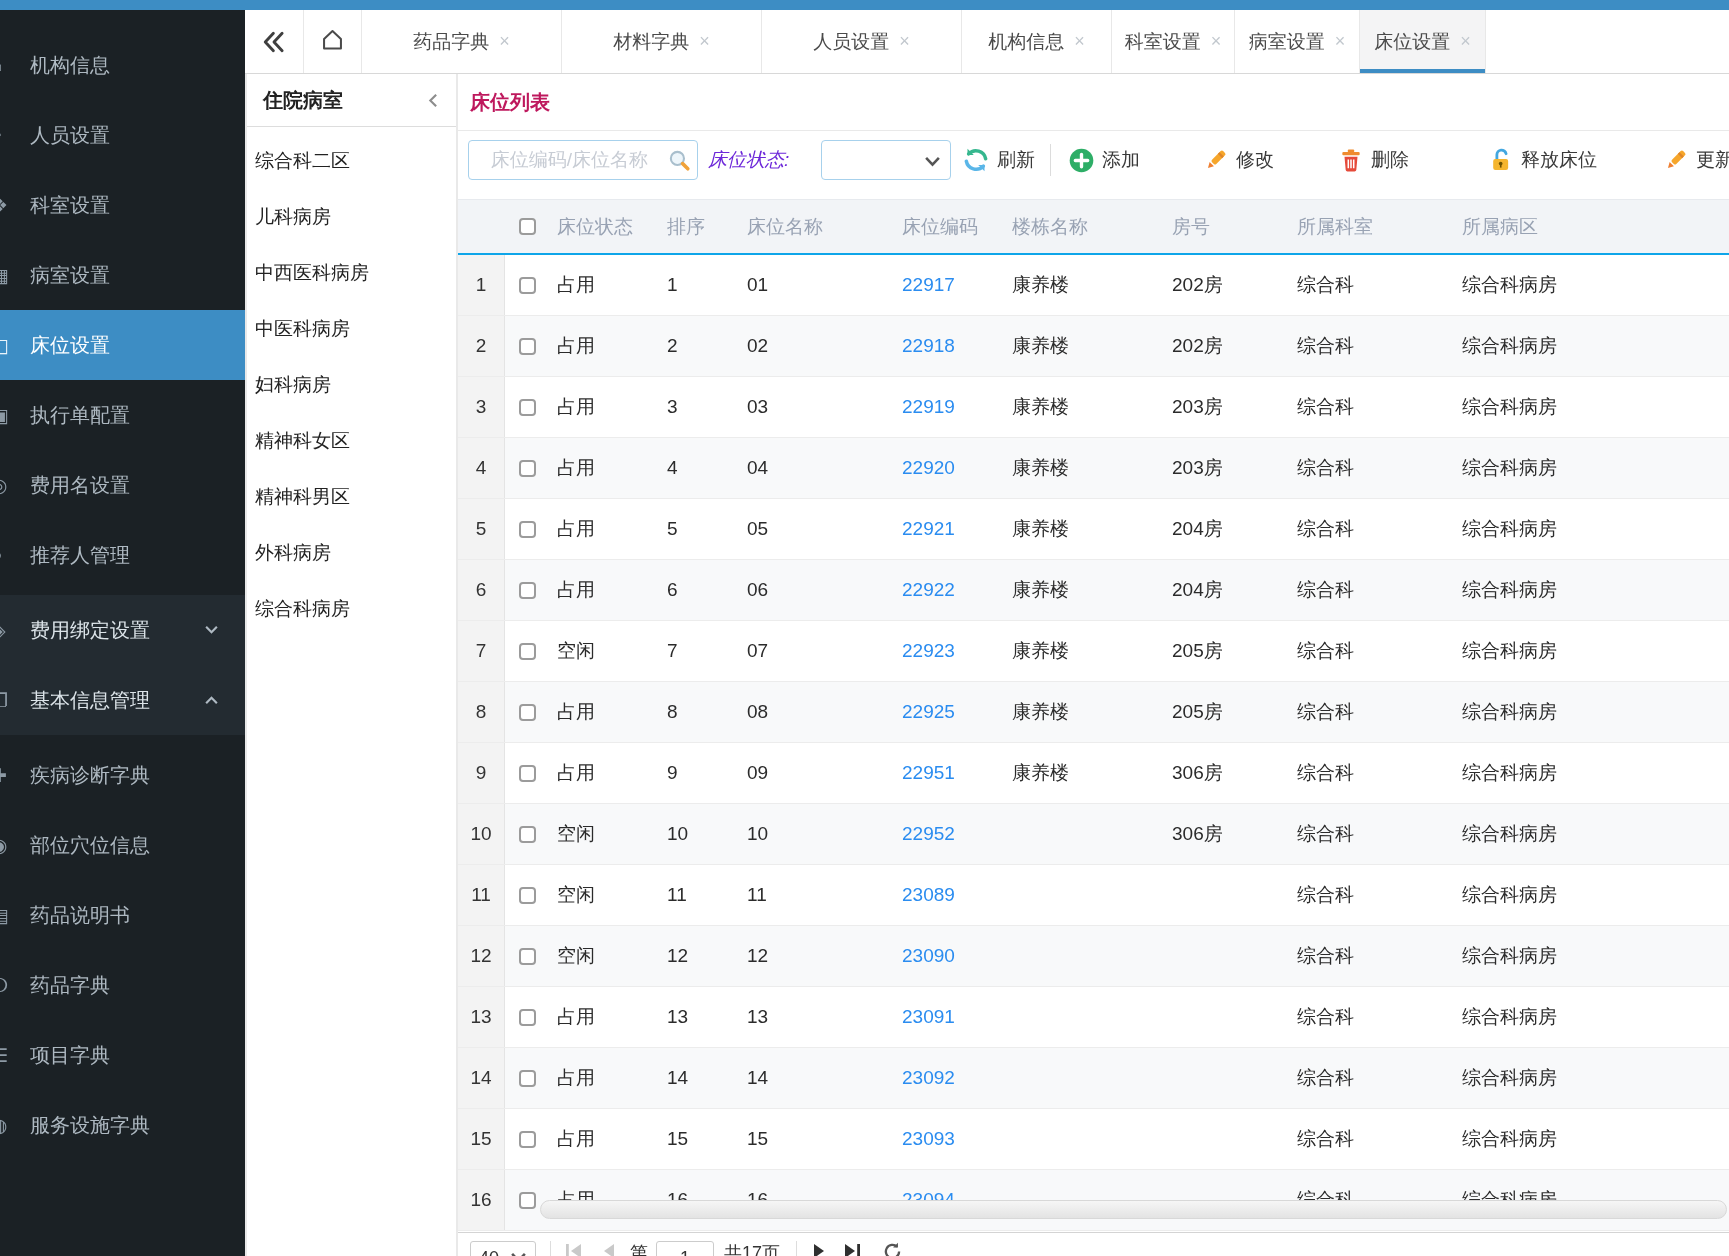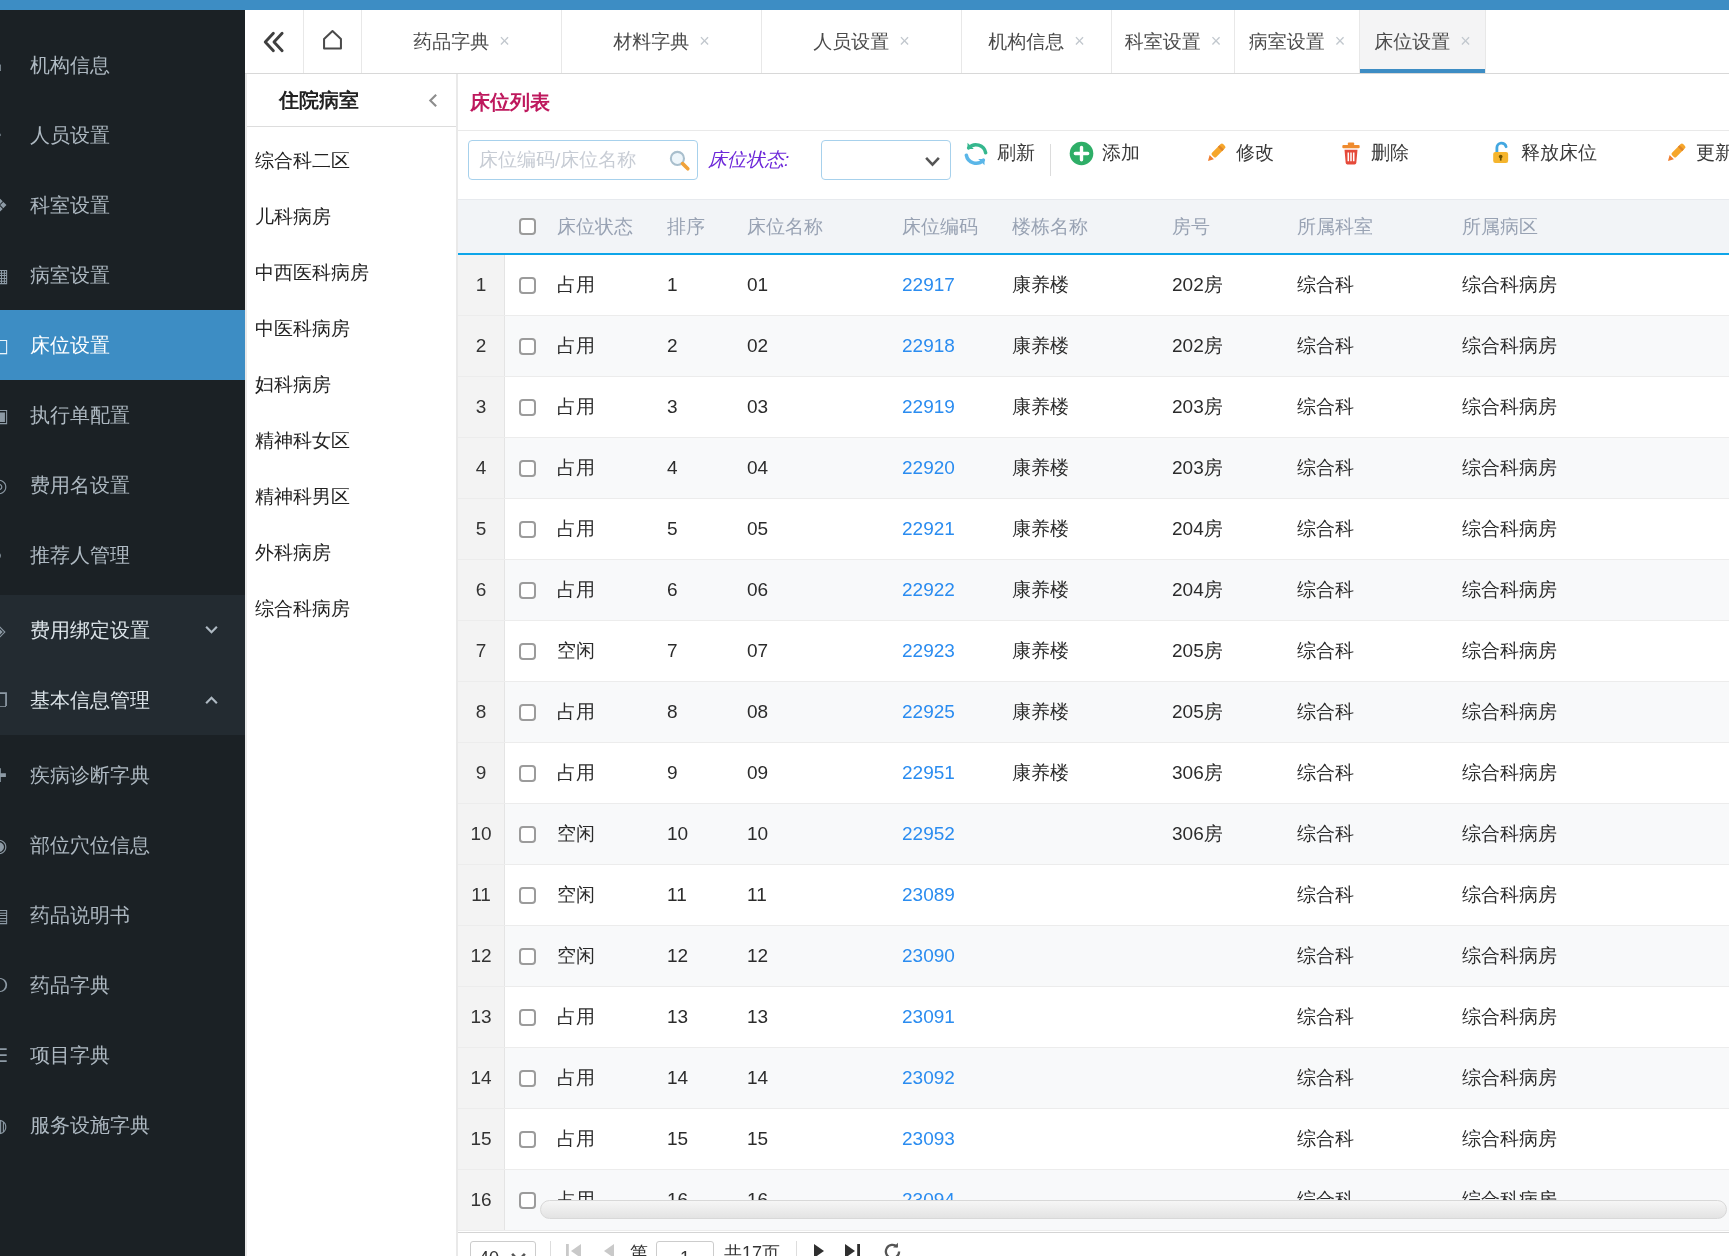--- a/index.html
+++ b/index.html
@@ -28,40 +28,40 @@
   .tab:nth-of-type(3),.tab:nth-of-type(4),.tab:nth-of-type(5){width:200px;}
   .tab:nth-of-type(6){width:150px;}
   .tab:nth-of-type(7){width:123px;}
   .tab:nth-of-type(8){width:125px;}
   .tab:nth-of-type(9){width:127px;border-right:1px solid #e8e8e8;}
   .tab.active{background:#f4f4f5;box-shadow:inset 0 -4px 0 #3d8dc4;}
   .tab .x{color:#c2c8ce;font-size:18px;}
   
   .ward{position:absolute;left:247px;top:74px;width:209px;height:1182px;background:#ffffff;}
   .ward-header{height:52px;border-bottom:1px solid #dddddd;display:flex;align-items:center;
-               padding:0 14px 0 32px;font-size:20px;font-weight:bold;color:#222222;}
+               padding:0 14px 0 16px;font-size:20px;font-weight:bold;color:#222222;}
   .ward-collapse{margin-left:auto;display:flex;cursor:pointer;}
   .ward-item{height:56px;display:flex;align-items:center;padding-left:8px;font-size:19px;color:#222222;cursor:pointer;white-space:nowrap;}
   .ward-list{padding-top:6px;}
   
   .main{position:absolute;left:458px;top:74px;width:1271px;height:1182px;background:#ffffff;overflow:hidden;}
   .main-title{position:absolute;left:12px;top:0;height:56px;line-height:56px;font-size:20px;font-weight:bold;color:#be185d;}
   .title-rule{position:absolute;left:0;top:56px;width:1271px;height:1px;background:#e9e9e9;}
   
   .search-wrap{position:absolute;left:10px;top:66px;width:230px;height:40px;}
   .search-input{width:100%;height:100%;box-sizing:border-box;border:1px solid #a7d1ec;border-radius:4px;
-                padding:0 36px 0 10px;font-size:19px;color:#333;outline:none;font-family:inherit;}
+                padding:0 49px 0 10px;font-size:19px;color:#333;outline:none;font-family:inherit;text-align:right;}
   .search-input::placeholder{color:#c7ccd4;}
   .search-ic{position:absolute;right:6px;top:8px;cursor:pointer;}
   .status-label{position:absolute;left:250px;top:66px;height:40px;line-height:40px;font-size:19px;color:#6d28d9;font-style:italic;}
   .status-select{position:absolute;left:363px;top:66px;width:130px;height:40px;box-sizing:border-box;
                  border:1px solid #a7d1ec;border-radius:4px;background:#fff;cursor:pointer;}
   .sel-chev{position:absolute;right:9px;top:13px;}
   .tb-sep{position:absolute;top:70px;width:1px;height:32px;background:#dcdcdc;}
-  .tb-btn{position:absolute;top:66px;height:40px;display:flex;gap:7px;
+  .tb-btn{position:absolute;top:66px;height:40px;display:flex;align-items:center;gap:7px;
           font-size:19px;color:#3a3a3a;cursor:pointer;white-space:nowrap;}
   
   .grid{display:grid;grid-template-columns:47px 44px 110px 80px 155px 110px 160px 125px 165px minmax(0,1fr);}
   .thead{position:absolute;left:0;top:125px;width:1271px;height:56px;background:#f2f4f7;
          border-top:1px solid #e7eaee;border-bottom:2px solid #0ea5e9;box-sizing:border-box;}
   .thead>div{display:flex;align-items:center;padding-left:8px;font-size:19px;color:#98a2b3;box-sizing:border-box;}
   .thead>div.cbcell{justify-content:center;padding-left:0;}
   .tbody{position:absolute;left:0;top:181px;width:1271px;}
   .trow{height:61px;border-bottom:1px solid #ececec;box-sizing:border-box;cursor:pointer;background:#ffffff;}
   .trow:nth-child(even){background:#f8f9fa;}

